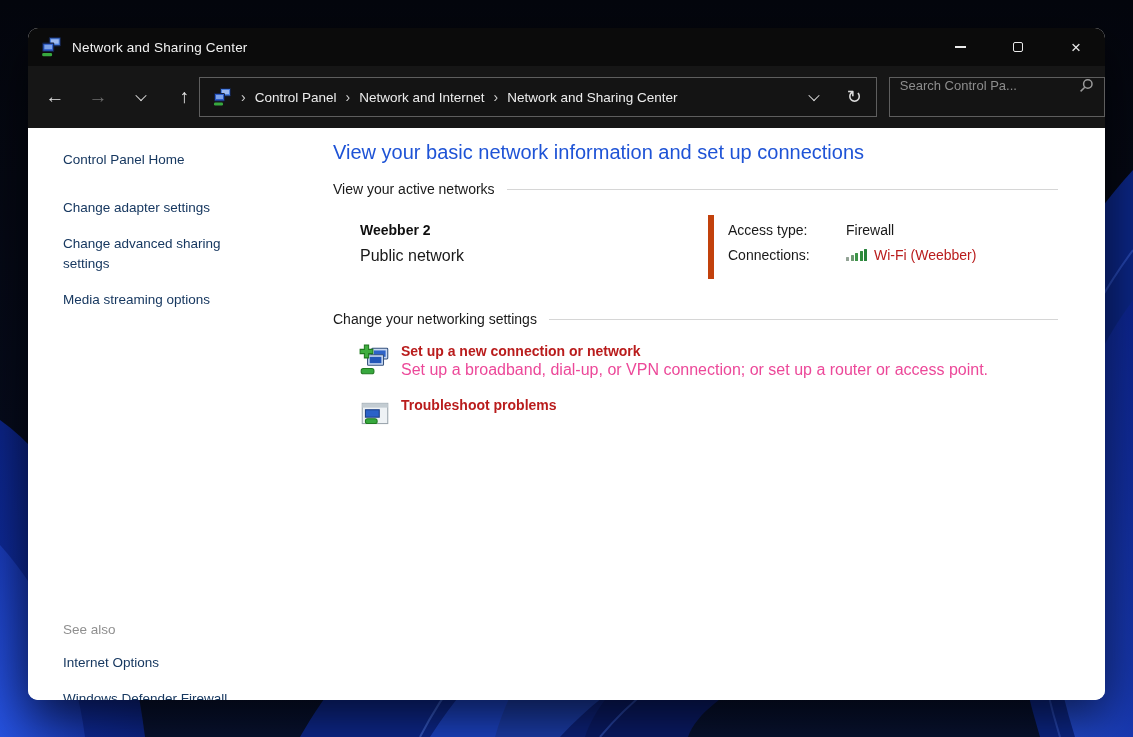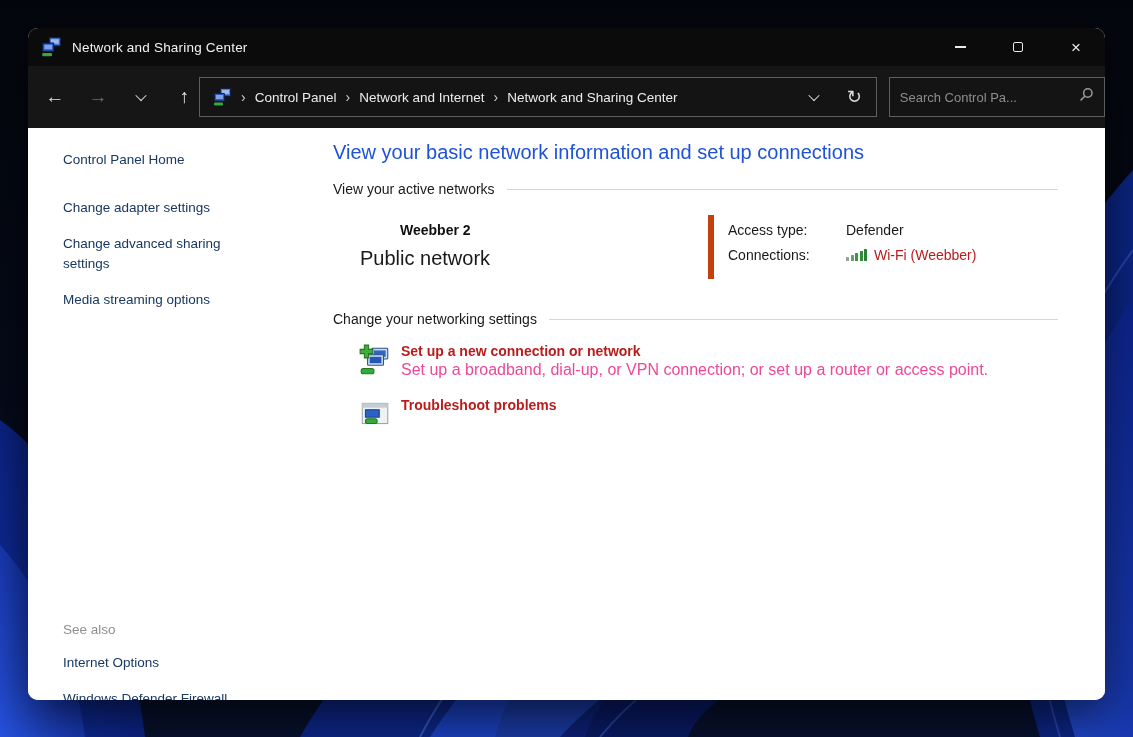--- a/index.html
+++ b/index.html
@@ -60,21 +60,21 @@
   .crumb-sep { color:#cfcfcf; font-size:14px; }
   .crumb { cursor:pointer; }
   .addr-spacer { flex:1; }
   .addr-chevron { width:24px; display:flex; justify-content:center; cursor:pointer; }
   .refresh-btn { background:none; border:0; color:#dcdcdc; font-size:18px; cursor:pointer; margin-left:10px; padding:0 2px;
     font-family:"Liberation Sans", sans-serif; }
 
   .searchbox {
     width:221px; height:40px; margin-left:12px;
     border:1px solid #5e5e5e; background:#141414;
-    display:flex; align-items:center; padding:0 10px;
+    display:flex; align-items:flex-start; padding:0 10px;
   }
   .searchbox input {
     flex:1; min-width:0; background:transparent; border:0; outline:none;
     color:#dddddd; font-size:13px; font-family:"Liberation Sans", sans-serif;
   }
   .searchbox input::placeholder { color:#8d8d8d; }
   .mag-icon { flex:0 0 auto; }
 
   
   .content { flex:1; display:flex; background:#ffffff; position:relative; }
@@ -88,22 +88,22 @@
 
   .main { flex:1; padding:10px 47px 0 28px; }
   .page-title { color:#1e53d6; font-size:20px; font-weight:400; line-height:28px; }
 
   .section-head { display:flex; align-items:center; margin-top:15px; }
   .section-head .label { font-size:14px; color:#191919; white-space:nowrap; }
   .section-head .rule { flex:1; height:1px; background:#d6d6d6; margin-left:12px; }
 
   .network-row { display:flex; margin:18px 0 0 27px; min-height:64px; }
   .net-left { width:348px; flex:0 0 348px; padding-top:7px; }
-  .net-name { font-size:14px; font-weight:bold; color:#0f0f0f; margin-bottom:9px;margin-left:40px; }
-  .net-type { font-size:20px; color:#191919; }
+  .net-name { font-size:14px; font-weight:bold; color:#0f0f0f; margin-bottom:9px; }
+  .net-type { font-size:16px; color:#191919; }
   .net-right { border-left:6px solid #c2410c; padding:7px 0 7px 14px; flex:1; }
   .net-line { display:flex; align-items:center; font-size:14px; color:#191919; }
   .net-line + .net-line { margin-top:9px; }
   .net-label { width:118px; flex:0 0 118px; }
   .wifi-bars { display:inline-flex; align-items:flex-end; gap:1.5px; margin-right:7px; }
   .wifi-bars i { display:block; width:3px; border-radius:.5px; }
   .wifi-bars i:nth-child(1){ height:4px;  background:#93a396; }
   .wifi-bars i:nth-child(2){ height:6px;  background:#6d9a72; }
   .wifi-bars i:nth-child(3){ height:8px;  background:#3c9447; }
   .wifi-bars i:nth-child(4){ height:10px; background:#2f8c3c; }
@@ -247,21 +247,21 @@
       </div>
 
       <div class="network-row">
         <div class="net-left">
           <div class="net-name">Weebber 2</div>
           <div class="net-type">Public network</div>
         </div>
         <div class="net-right">
           <div class="net-line">
             <span class="net-label">Access type:</span>
-            <span class="net-value">Defender</span>
+            <span class="net-value">Firewall</span>
           </div>
           <div class="net-line">
             <span class="net-label">Connections:</span>
             <span class="wifi-bars">
                 <i></i>
                 <i></i>
                 <i></i>
                 <i></i>
                 <i></i>
               </span>

